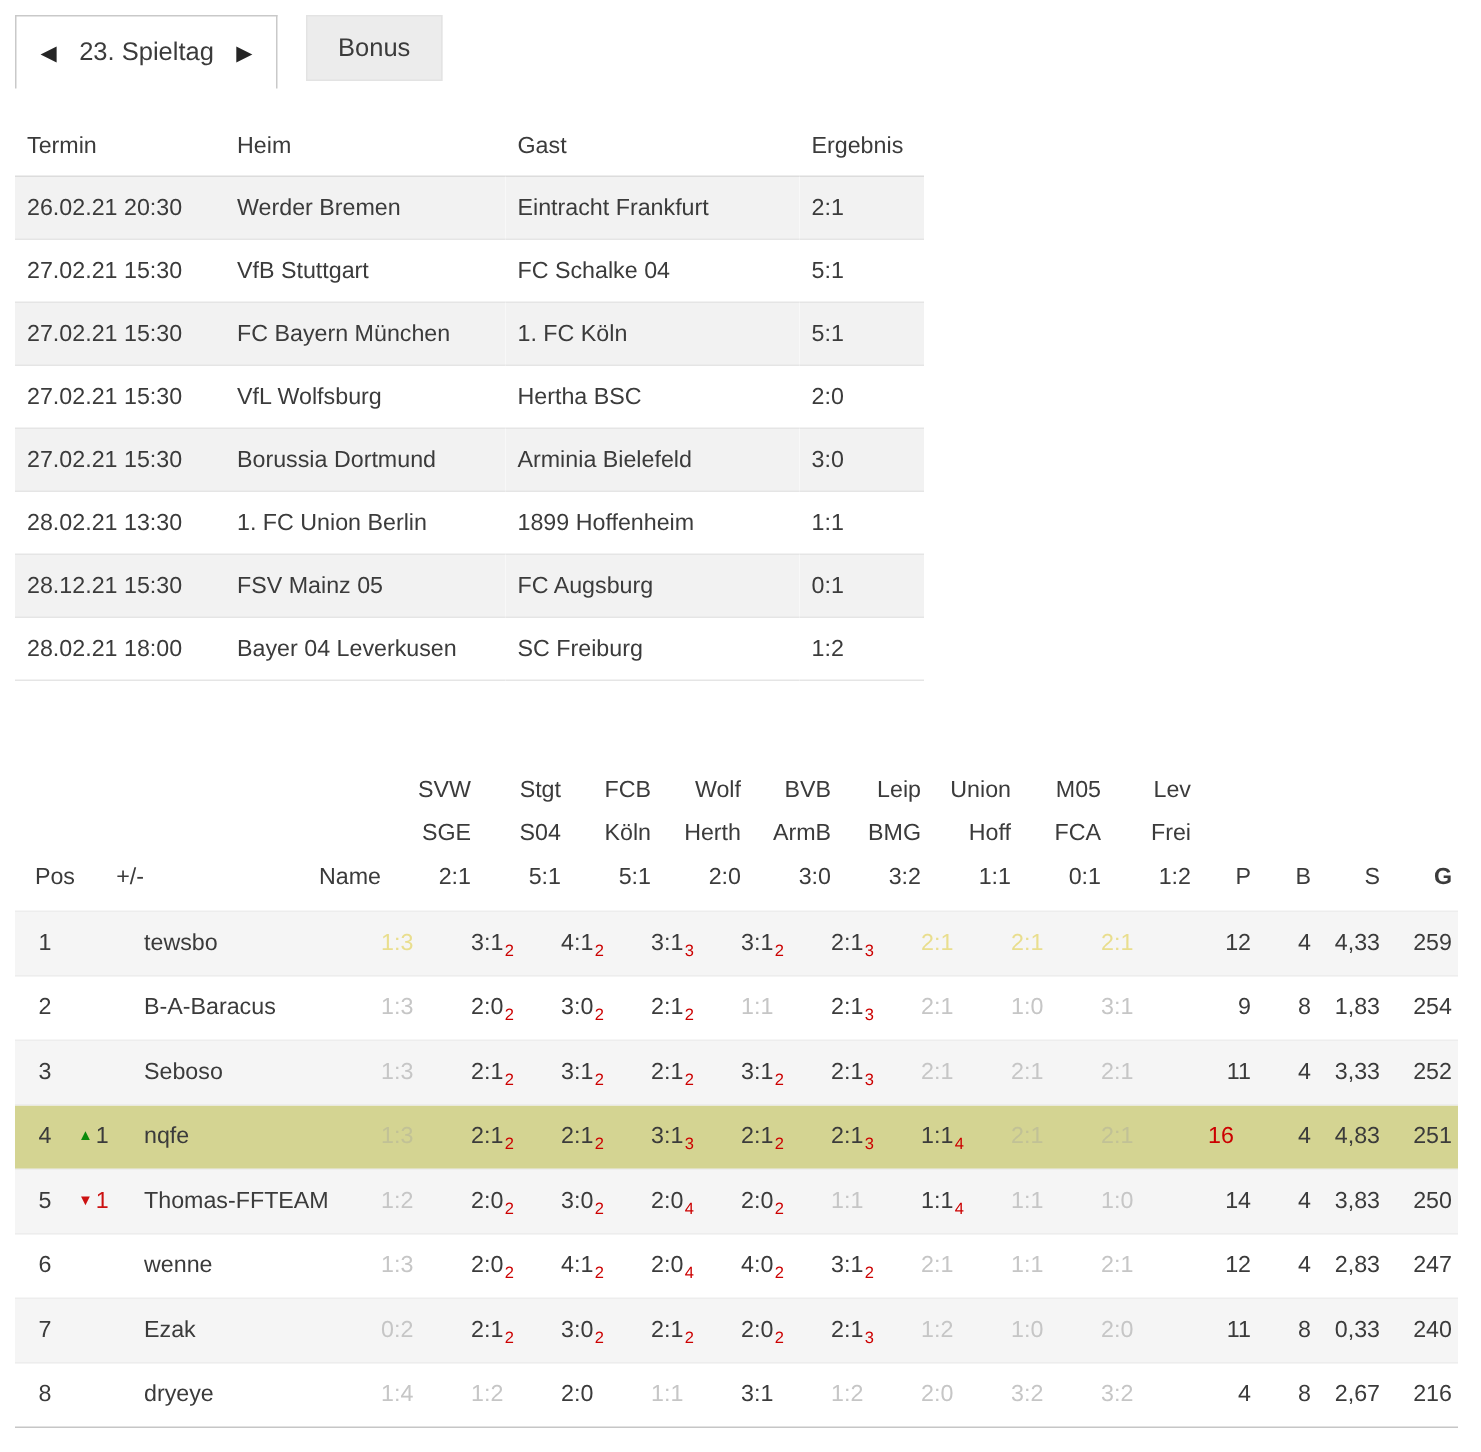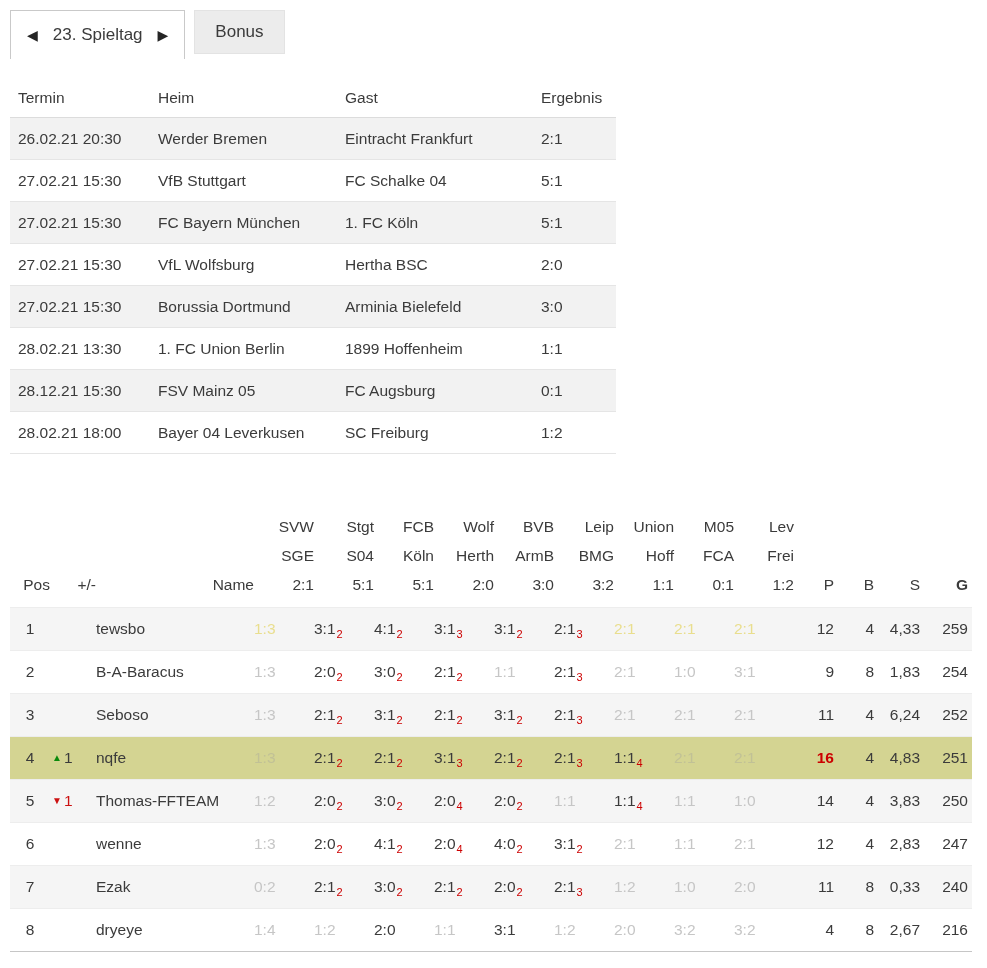--- a/index.html
+++ b/index.html
@@ -7,21 +7,21 @@
     width:987px; height:968px; overflow:hidden;
     background:#ffffff; color:#3b3b3b;
     font-family:"Liberation Sans", sans-serif;
   }
   .page { padding:10px 0 0 10px; }
 
   
   .tabs { display:flex; align-items:flex-start; }
   .tab { display:flex; align-items:center; font-size:17px; box-sizing:border-box; cursor:pointer; }
   .tab.active { height:49px; padding:0 16px; background:#fff; border:1px solid #c9c9c9; border-bottom:none; gap:15px; }
-  .tab.inactive { height:44px; padding:0 20px; background:#ececec; border:1px solid #e3e3e3; margin-left:9px; }
+  .tab.inactive { height:44px; padding:0 20px; background:#ececec; border:1px solid #e3e3e3; margin-left:19px; }
   .arrow { font-size:14px; color:#252525; line-height:1; }
 
   
   table { border-collapse:collapse; table-layout:fixed; }
   .matches { margin-top:17px; width:606px; font-size:15.5px; }
   .matches th { text-align:left; font-weight:normal; padding:13px 8px 10px; border-bottom:1px solid #dcdcdc; }
   .matches td { height:41px; padding:0 8px; border-bottom:1px solid #e5e5e5; overflow:hidden; white-space:nowrap; }
   .matches tbody tr:nth-child(odd) td { background:#f2f2f2; }
 
   
@@ -38,21 +38,21 @@
   .standings tbody tr:nth-child(odd) td { background:#f5f5f5; }
   .standings tr[data-hl="leader"] td { background:#ffd900; }
   .standings tr[data-hl="self"] td { background:#d4d492; }
   .standings tbody tr:last-child td { border-bottom:1px solid #c6c6c6; }
 
   .tip { color:#3b3b3b; }
   .tip .sub { font-size:11px; color:#cc0000; position:relative; top:4px; margin-left:1px; }
   .tip[data-pts=""] { color:#c6c6c6; }
   tr[data-hl="leader"] .tip[data-pts=""] { color:#e9de8e; }
   tr[data-hl="self"] .tip[data-pts=""] { color:#c1c196; }
-  td.p[data-hl="red"] { color:#cc0000; font-weight:bold; }
+  td.p[data-hl="red"] { color:#cc0000; font-weight:normal;text-align:center; }
 
   .trend .tri { font-size:10px; position:relative; top:-2px; }
   .trend .tval { margin-left:2px; }
   .trend[data-dir="up"] .tri { color:#0a8a0a; }
   .trend[data-dir="down"] .tri { color:#cc1111; }
   .trend[data-dir="down"] .tval { color:#cc1111; }
 </style>
 </head>
 <body>
 
@@ -268,21 +268,21 @@
           <td><span class="tip" data-pts="2"><span>2:1</span><span class="sub">2</span></span></td>
           <td><span class="tip" data-pts="2"><span>3:1</span><span class="sub">2</span></span></td>
           <td><span class="tip" data-pts="2"><span>2:1</span><span class="sub">2</span></span></td>
           <td><span class="tip" data-pts="2"><span>3:1</span><span class="sub">2</span></span></td>
           <td><span class="tip" data-pts="3"><span>2:1</span><span class="sub">3</span></span></td>
           <td><span class="tip" data-pts=""><span>2:1</span><span class="sub"></span></span></td>
           <td><span class="tip" data-pts=""><span>2:1</span><span class="sub"></span></span></td>
           <td><span class="tip" data-pts=""><span>2:1</span><span class="sub"></span></span></td>
           <td class="num p">11</td>
           <td class="num b">4</td>
-          <td class="num s">6,24</td>
+          <td class="num s">3,33</td>
           <td class="num g">252</td>
         </tr>
 
         <tr data-hl="self">
           <td class="pos">4</td>
           <td class="trend" data-dir="up"><span class="tri">▲</span><span class="tval">1</span></td>
           <td class="name">nqfe</td>
           <td><span class="tip" data-pts=""><span>1:3</span><span class="sub"></span></span></td>
           <td><span class="tip" data-pts="2"><span>2:1</span><span class="sub">2</span></span></td>
           <td><span class="tip" data-pts="2"><span>2:1</span><span class="sub">2</span></span></td>

